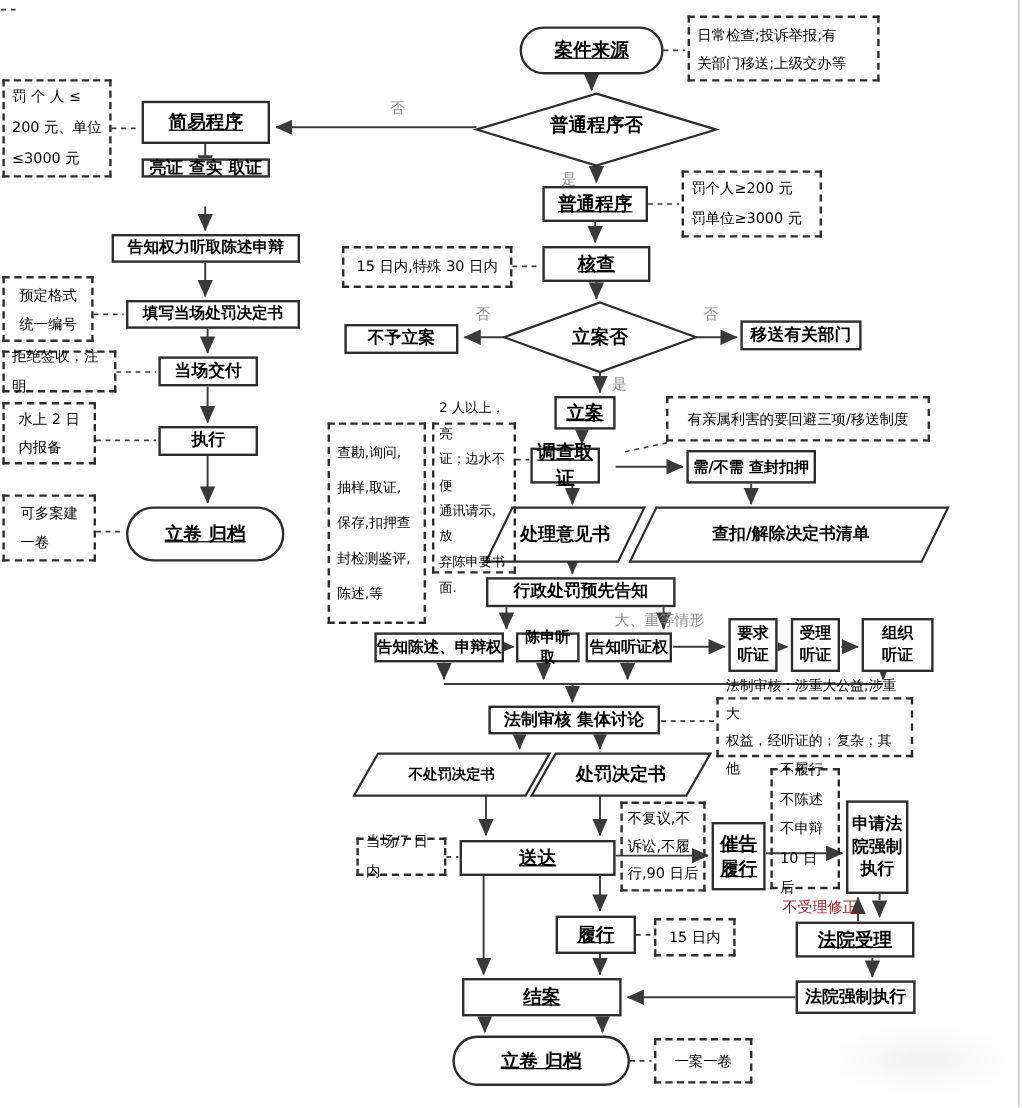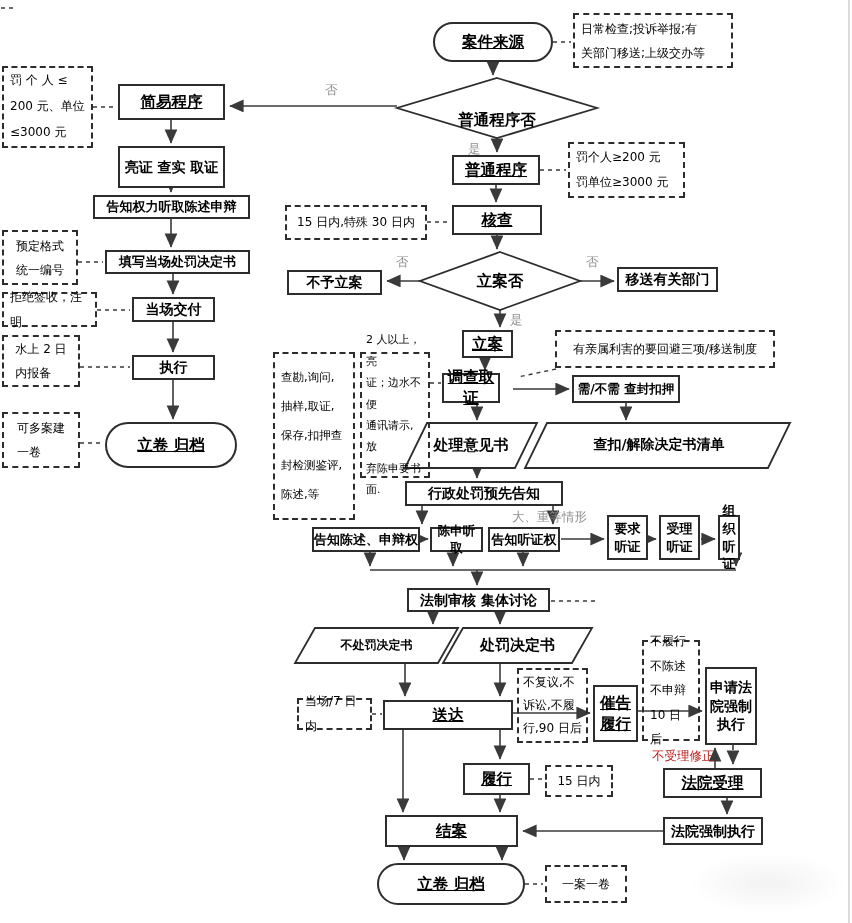--- a/index.html
+++ b/index.html
@@ -129,51 +129,51 @@
     <polygon class="shape" points="427,423 537,423 515,468 405,468"></polygon>
     <polygon class="shape" points="547,423 790,423 768,468 525,468"></polygon>
     <polygon class="shape" points="315,628 458,628 438,663 295,663"></polygon>
     <polygon class="shape" points="463,628 592,628 572,663 443,663"></polygon>
   </svg>
 
   <div class="node oval lg" style="left:433px;top:22px;width:120px;height:40px">案件来源</div>
   <div class="node oval lg" style="left:105px;top:422px;width:132px;height:46px">立卷 归档</div>
   <div class="node oval lg" style="left:377px;top:863px;width:148px;height:42px">立卷 归档</div>
 
-  <div class="dtext" style="left:427px;top:108px;width:140px;height:24px">普通程序否</div>
+  <div class="dtext" style="left:427px;top:92px;width:140px;height:24px">普通程序否</div>
   <div class="dtext" style="left:450px;top:269px;width:100px;height:24px">立案否</div>
 
   <div class="ptext" style="left:415px;top:433px;width:112px;height:24px">处理意见书</div>
   <div class="ptext" style="left:545px;top:433px;width:228px;height:24px;font-size:14px">查扣/解除决定书清单</div>
   <div class="ptext" style="left:305px;top:634px;width:143px;height:22px;font-size:12px">不处罚决定书</div>
   <div class="ptext" style="left:453px;top:632px;width:129px;height:26px">处罚决定书</div>
 
   <div class="node lg" style="left:118px;top:84px;width:107px;height:36px">简易程序</div>
-  <div class="node" style="left:118px;top:146px;width:107px;height:42px">亮证 查实 取证</div>
+  <div class="node" style="left:118px;top:132px;width:107px;height:16px">亮证 查实 取证</div>
   <div class="node fs13" style="left:93px;top:195px;width:157px;height:24px">告知权力听取陈述申辩</div>
   <div class="node fs13" style="left:105px;top:250px;width:145px;height:24px">填写当场处罚决定书</div>
   <div class="node" style="left:132px;top:297px;width:83px;height:25px">当场交付</div>
   <div class="node" style="left:132px;top:355px;width:83px;height:25px">执行</div>
 
   <div class="node lg" style="left:452px;top:155px;width:88px;height:30px">普通程序</div>
   <div class="node lg" style="left:452px;top:205px;width:90px;height:30px">核查</div>
   <div class="node" style="left:287px;top:270px;width:95px;height:25px">不予立案</div>
   <div class="node" style="left:617px;top:267px;width:101px;height:25px">移送有关部门</div>
   <div class="node lg" style="left:462px;top:330px;width:51px;height:28px">立案</div>
   <div class="node lg" style="left:442px;top:373px;width:58px;height:30px">调查取证</div>
   <div class="node fs12" style="left:572px;top:375px;width:108px;height:28px">需/不需 查封扣押</div>
   <div class="node" style="left:405px;top:481px;width:158px;height:25px">行政处罚预先告知</div>
   <div class="node fs13" style="left:312px;top:527px;width:108px;height:25px">告知陈述、申辩权</div>
   <div class="node fs12" style="left:430px;top:527px;width:53px;height:25px">陈申听取</div>
   <div class="node fs13" style="left:488px;top:527px;width:72px;height:25px">告知听证权</div>
   <div class="node fs13" style="left:607px;top:515px;width:41px;height:45px">要求
 听证</div>
   <div class="node fs13" style="left:659px;top:515px;width:41px;height:45px">受理
 听证</div>
-  <div class="node fs13" style="left:718px;top:515px;width:22px;height:45px">组织
+  <div class="node fs13" style="left:718px;top:515px;width:60px;height:45px">组织
 听证</div>
   <div class="node" style="left:407px;top:588px;width:143px;height:24px">法制审核  集体讨论</div>
   <div class="node lg" style="left:383px;top:700px;width:130px;height:30px">送达</div>
   <div class="node lg" style="left:593px;top:685px;width:45px;height:57px">催告
 履行</div>
   <div class="node" style="left:705px;top:667px;width:52px;height:78px">申请法
 院强制
 执行</div>
   <div class="node lg" style="left:463px;top:763px;width:67px;height:32px">履行</div>
   <div class="node lg" style="left:663px;top:768px;width:99px;height:30px">法院受理</div>
@@ -199,20 +199,22 @@
   <div class="note" style="left:273px;top:352px;width:82px;height:168px;line-height:2.55;font-size:11.5px">查勘,询问,
 抽样,取证,
 保存,扣押查
 封检测鉴评,
 陈述,等</div>
   <div class="note" style="left:360px;top:352px;width:70px;height:126px;line-height:1.95;font-size:11px;padding:2px 4px">2 人以上，亮
 证；边水不便
 通讯请示,放
 弃陈申要书
 面.</div>
+  <div class="note" style="left:597px;top:581px;width:164px;height:50px;line-height:2;font-size:11.5px">法制审核：涉重大公益;涉重大
+权益，经听证的；复杂；其他</div>
   <div class="note center" style="left:297px;top:698px;width:75px;height:32px">当场/7 日内</div>
   <div class="note" style="left:517px;top:668px;width:71px;height:75px;line-height:1.9;padding:2px 4px">不复议,不
 诉讼,不履
 行,90 日后</div>
   <div class="note" style="left:642px;top:640px;width:58px;height:101px;line-height:2.05;padding:2px 6px">不履行
 不陈述
 不申辩
 10 日后</div>
   <div class="note center" style="left:545px;top:765px;width:68px;height:32px">15 日内</div>
   <div class="note center" style="left:545px;top:865px;width:82px;height:38px">一案一卷</div>

